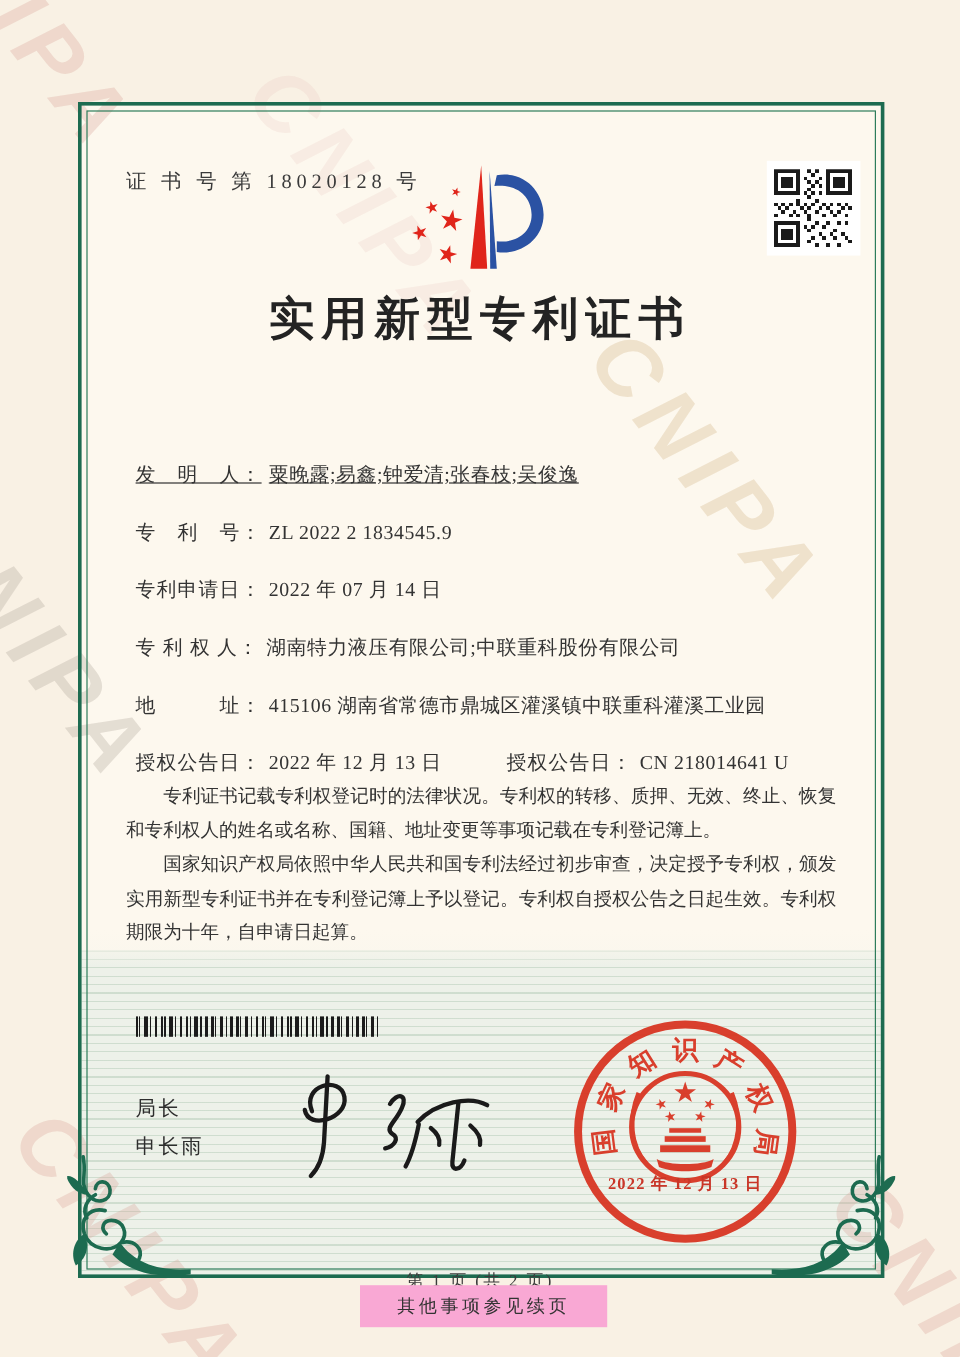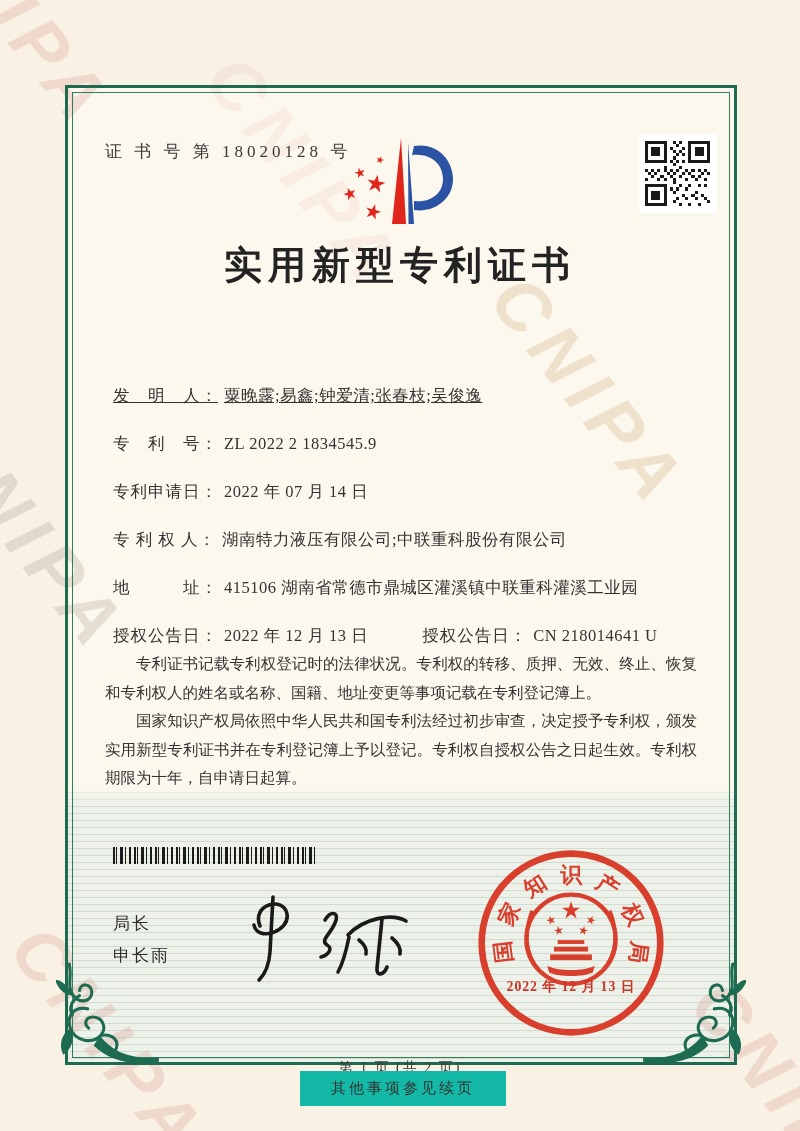--- a/index.html
+++ b/index.html
@@ -102,21 +102,21 @@
   .director-title { top:912px; }
   .director-name  { top:944px; }
   .signature { position:absolute; left:232px; top:890px; width:190px; height:98px; }
   .seal { position:absolute; left:476px; top:847px; width:190px; height:192px; opacity:0.93; }
   .page-footer {
     position:absolute; left:0; top:1031px; width:100%;
     text-align:center; font-size:14px; letter-spacing:2px; color:#3a3a3a;margin-top:28px;
   }
   .note-box {
     position:absolute; left:300px; top:1071px; width:206px; height:35px;
-    background:#14b8a6; z-index:5;
+    background:#f9a8d4; z-index:5;
     display:flex; align-items:center; justify-content:center;
   }
   .note-text { font-size:15px; letter-spacing:3px; color:#333; }
 </style>
 </head>
 <body>
 
 <div class="inner-bg"></div>
 <div class="green-zone"></div>
 <div class="fade-band"></div>

